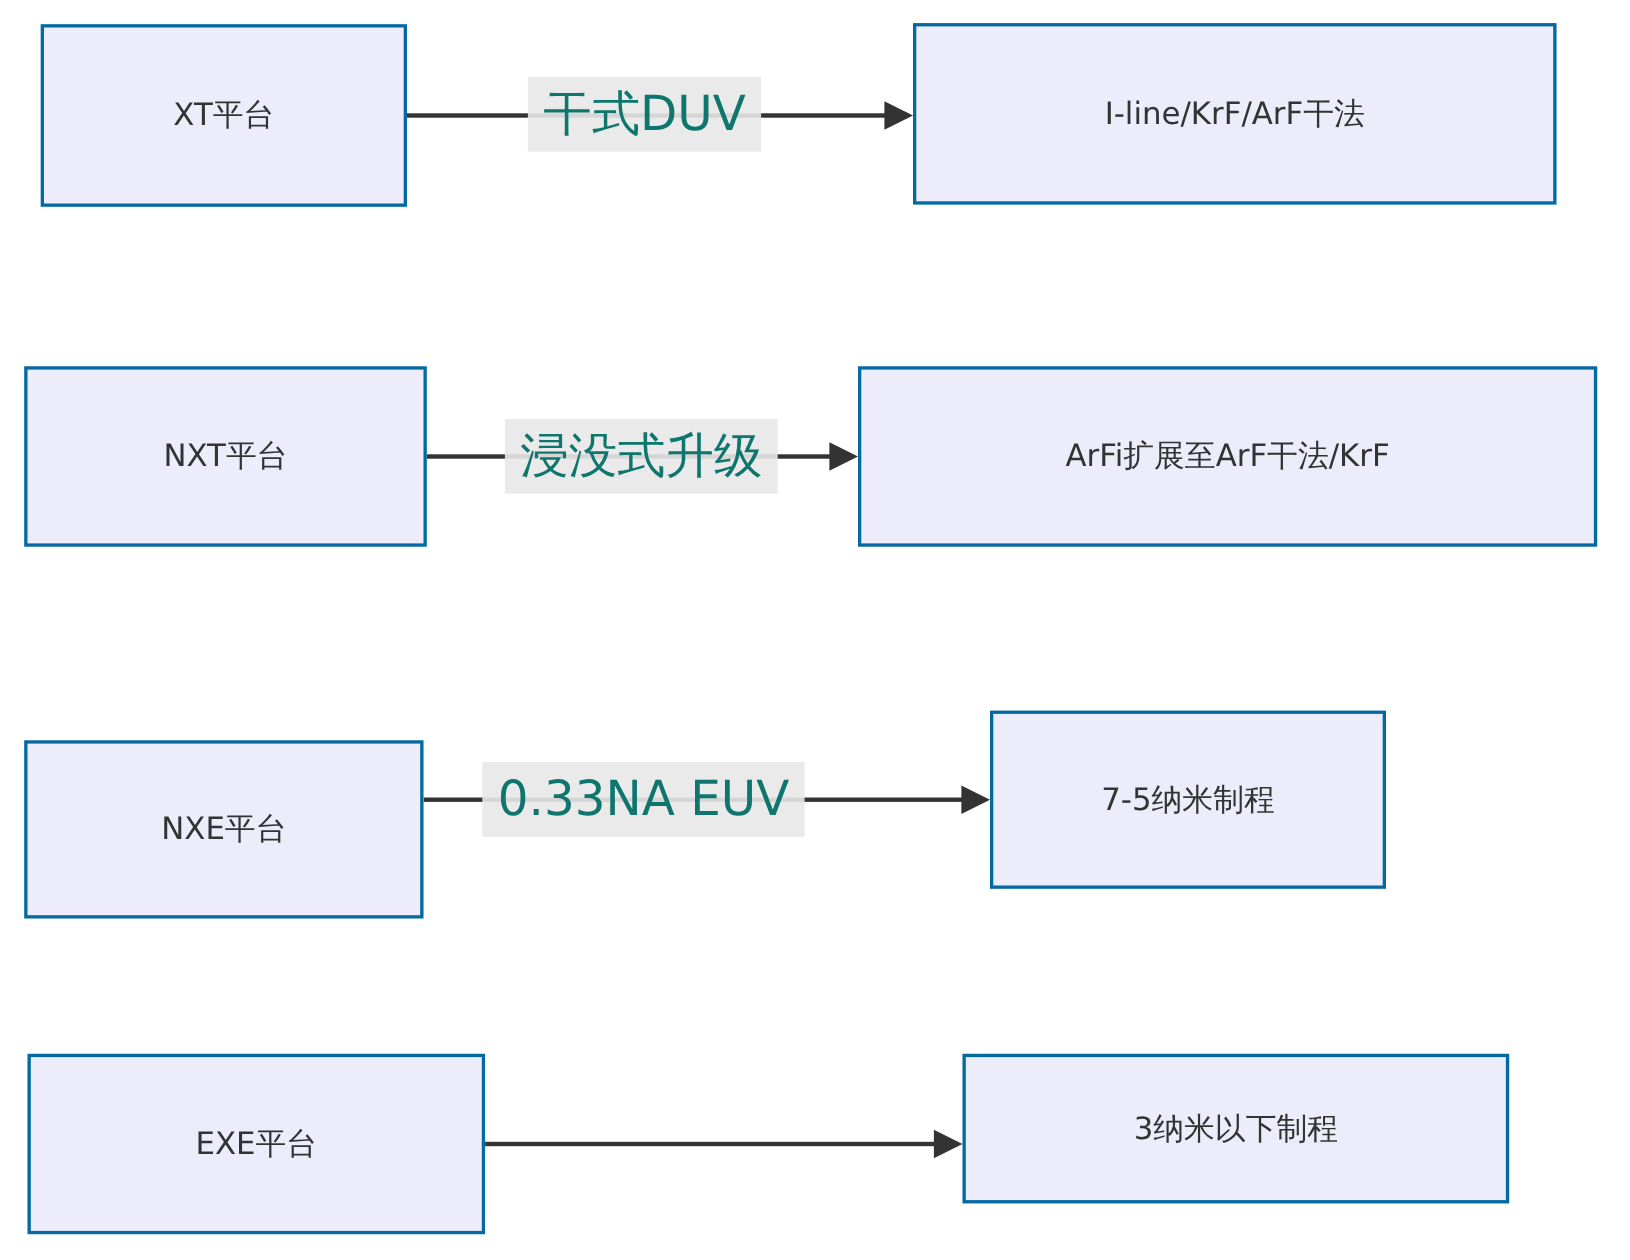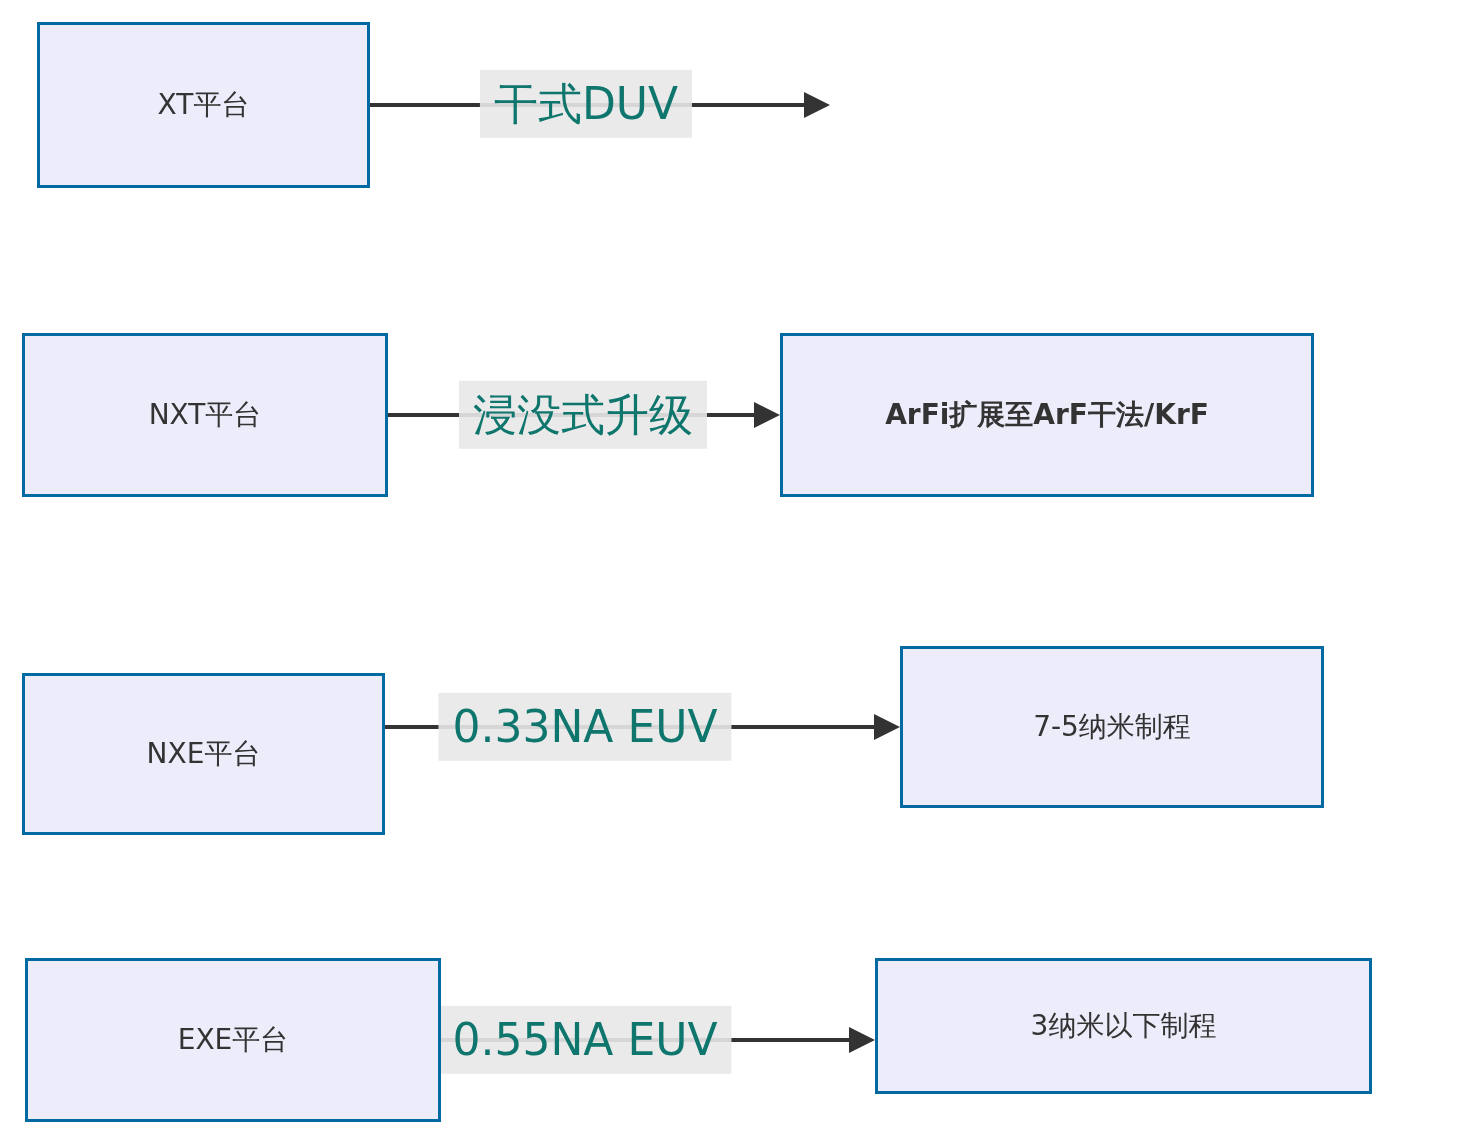--- a/index.html
+++ b/index.html
@@ -59,60 +59,60 @@
 
   
   .r1-src { left: 37px;  top: 22px;  width: 333px; height: 166px; }
   .r1-tgt { left: 830px; top: 21px;  width: 585px; height: 165px; }
   .r1-line { left: 370px; top: 103px; width: 436px; }
   .r1-arrow { left: 804px; top: 92px; }
   .r1-label { left: 586px; top: 104px; }
 
   
   .r2-src { left: 22px;  top: 333px; width: 366px; height: 164px; }
-  .r2-tgt { left: 780px; top: 333px; width: 534px; height: 164px; font-weight: bold; }
+  .r2-tgt { left: 780px; top: 333px; width: 672px; height: 164px; }
   .r2-line { left: 388px; top: 413px; width: 368px; }
   .r2-arrow { left: 754px; top: 402px; }
   .r2-label { left: 583px; top: 415px; }
 
   
   .r3-src { left: 22px;  top: 646px; width: 363px; height: 162px; margin-top: 27px; }
-  .r3-tgt { left: 900px; top: 646px; width: 424px; height: 162px; text-align: right; }
+  .r3-tgt { left: 900px; top: 646px; width: 360px; height: 162px; text-align: right; }
   .r3-line { left: 385px; top: 725px; width: 491px; }
   .r3-arrow { left: 874px; top: 714px; }
   .r3-label { left: 585px; top: 727px; }
 
   
   .r4-src { left: 25px;  top: 958px; width: 416px; height: 164px; }
   .r4-tgt { left: 875px; top: 958px; width: 497px; height: 136px; }
   .r4-line { left: 385px; top: 1038px; width: 466px; }
   .r4-arrow { left: 849px; top: 1027px; }
   .r4-label { left: 585px; top: 1040px; }
 </style>
 </head>
 <body>
 
 <div class="canvas">
 
   <div class="node r1-src">XT平台</div>
   <div class="edge-line r1-line"></div>
   <div class="arrow-head r1-arrow"></div>
   <div class="edge-label r1-label">干式DUV</div>
+  <div class="node r1-tgt">I-line/KrF/ArF干法</div>
 
   <div class="node r2-src">NXT平台</div>
   <div class="edge-line r2-line"></div>
   <div class="arrow-head r2-arrow"></div>
   <div class="edge-label r2-label">浸没式升级</div>
   <div class="node r2-tgt">ArFi扩展至ArF干法/KrF</div>
 
   <div class="node r3-src">NXE平台</div>
   <div class="edge-line r3-line"></div>
   <div class="arrow-head r3-arrow"></div>
   <div class="edge-label r3-label">0.33NA EUV</div>
   <div class="node r3-tgt">7-5纳米制程</div>
 
   <div class="node r4-src">EXE平台</div>
   <div class="edge-line r4-line"></div>
   <div class="arrow-head r4-arrow"></div>
-  <div class="edge-label r4-label">0.55NA EUV</div>
   <div class="node r4-tgt">3纳米以下制程</div>
 
 </div>
 
 </body></html>

